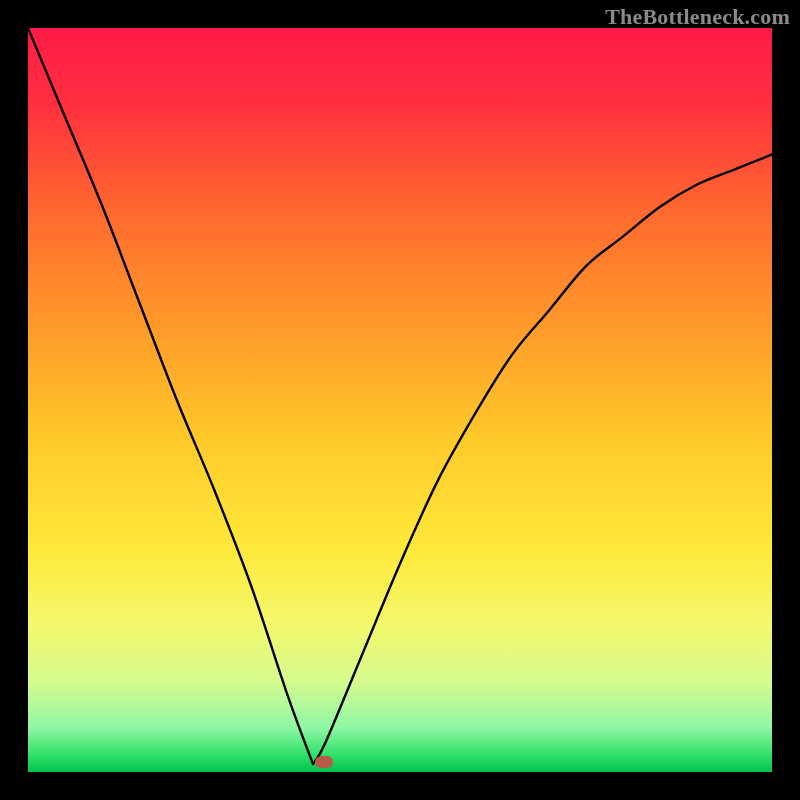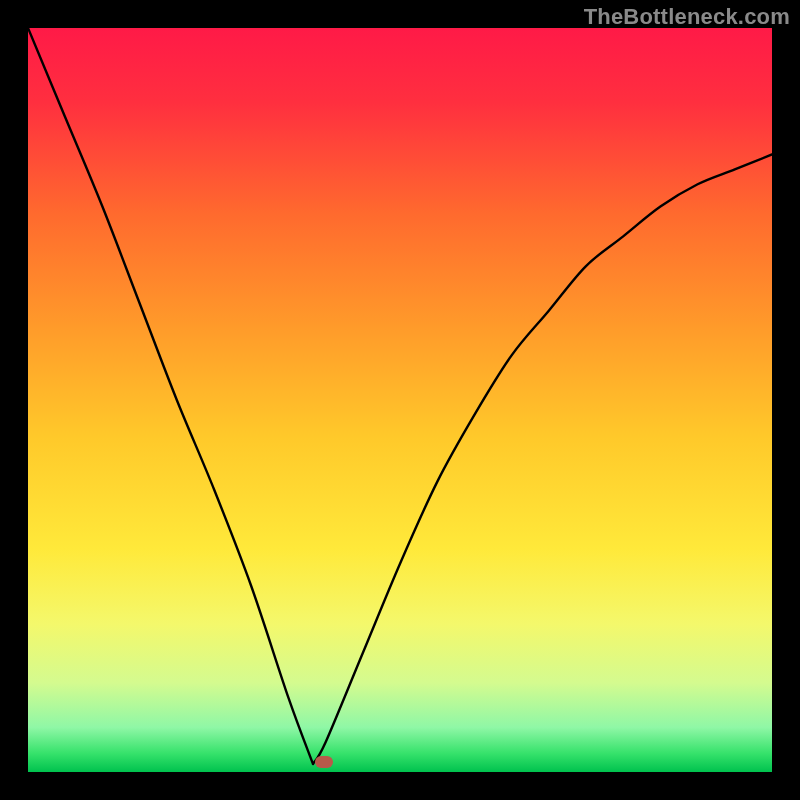--- a/index.html
+++ b/index.html
@@ -19,21 +19,21 @@
     overflow: hidden;
   }
   .gradient {
     position: absolute;
     inset: 0;
   }
   .watermark {
     position: absolute;
     top: 4px;
     right: 10px;
-    font-family: Liberation Sans, sans-serif;
+    font-family: Liberation Serif, serif;
     font-size: 22px;
     font-weight: 600;
     color: #8a8a8a;
     letter-spacing: 0.2px;
   }
   svg.curve {
     position: absolute;
     inset: 0;
   }
   .marker {

